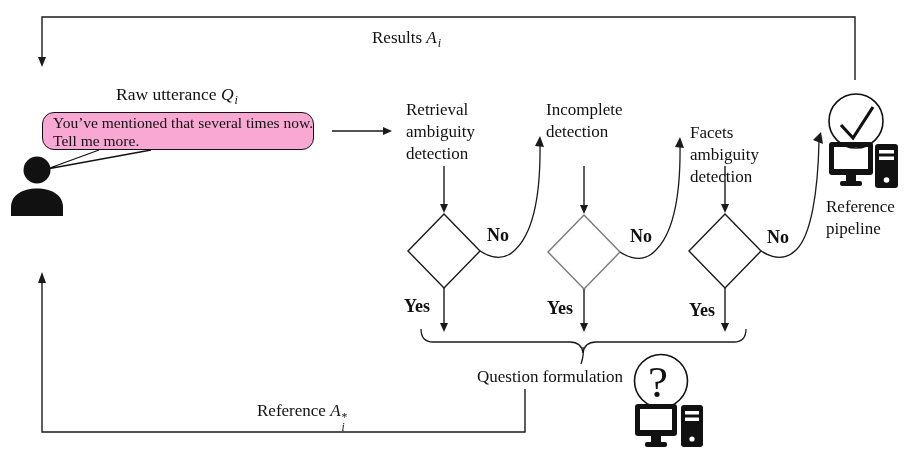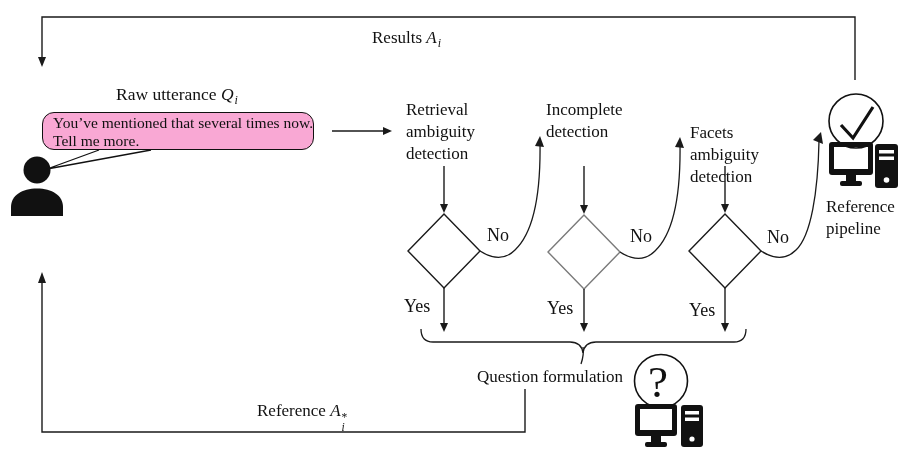--- a/index.html
+++ b/index.html
@@ -3,21 +3,21 @@
 <meta charset="utf-8">
 <style>
   html,body{margin:0;padding:0;background:#fff;}
   #figure{
     position:relative;width:904px;height:453px;background:#fff;overflow:hidden;
     font-family:"Liberation Serif","DejaVu Serif",serif;color:#111;
   }
   #wires{position:absolute;left:0;top:0;z-index:1;}
   .txt{position:absolute;z-index:2;white-space:nowrap;}
   .f17{font-size:17px;line-height:22px;}
-  .f18{font-size:18px;line-height:20px;}
+  .f18{font-size:18px;line-height:20px;font-weight:bold;}
   .bubble{
     position:absolute;left:42px;top:112px;width:272px;height:38px;z-index:2;
     border:1.4px solid #111;border-radius:12px;background:#f9a8d4;
     font-size:15.5px;line-height:17.5px;padding:1px 0 0 10px;box-sizing:border-box;
   }
   .sym{font-style:italic;}
   .sub{font-style:italic;font-size:12px;position:relative;top:4px;margin-left:1px;}
   .supsub{display:inline-flex;flex-direction:column;align-items:flex-start;
     font-size:11.5px;line-height:9.5px;vertical-align:-5px;margin-left:1px;}
   .supsub .sup{font-style:normal;}

